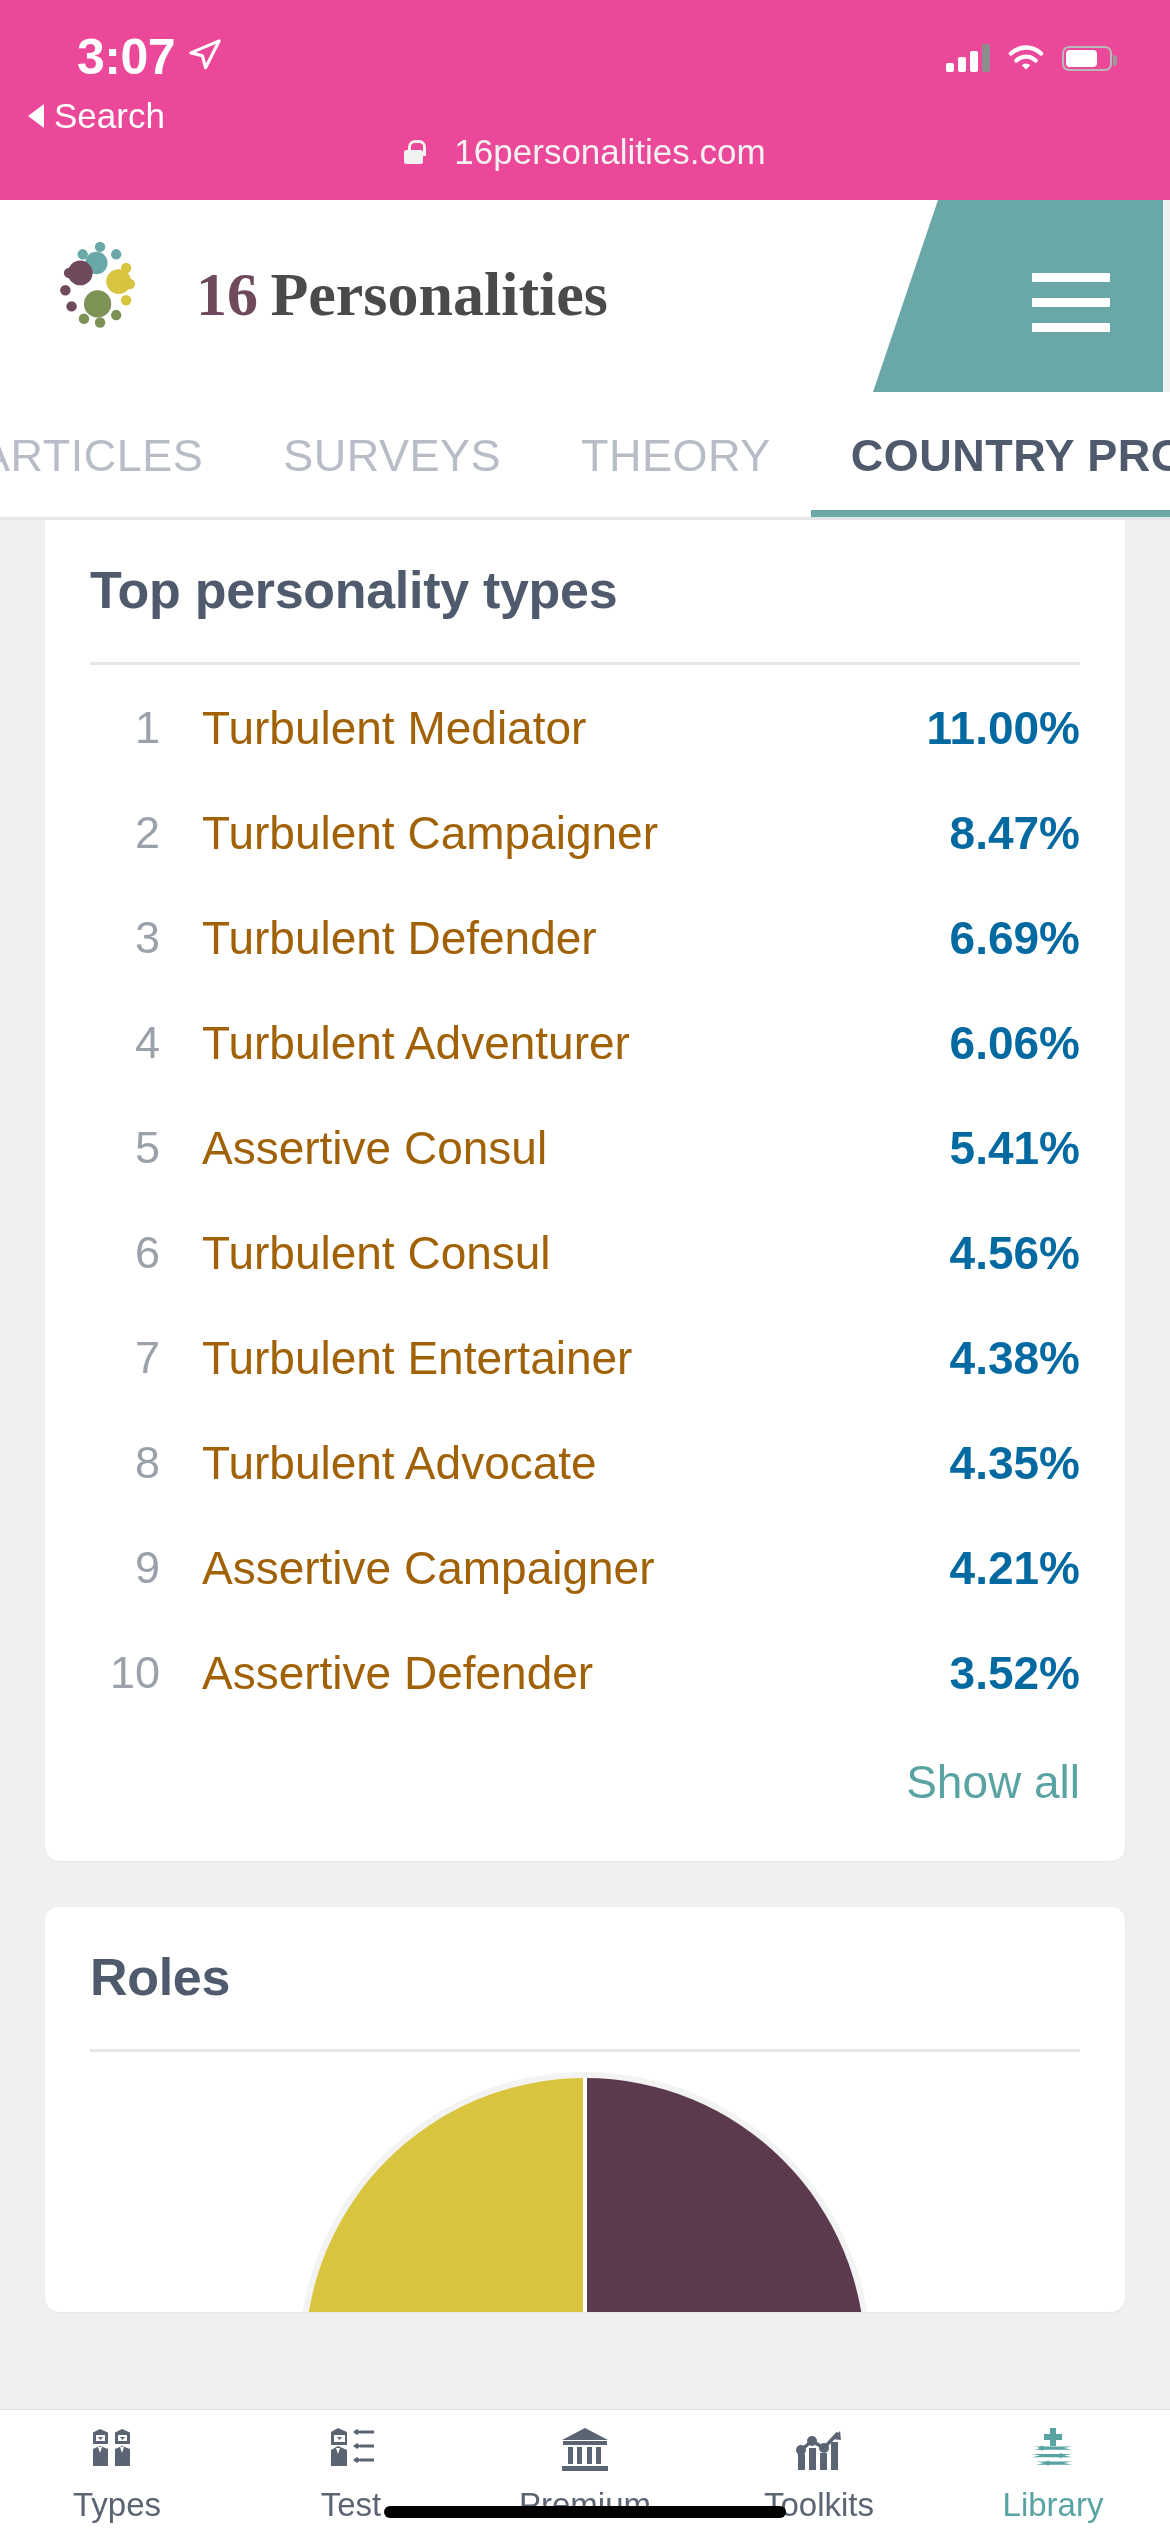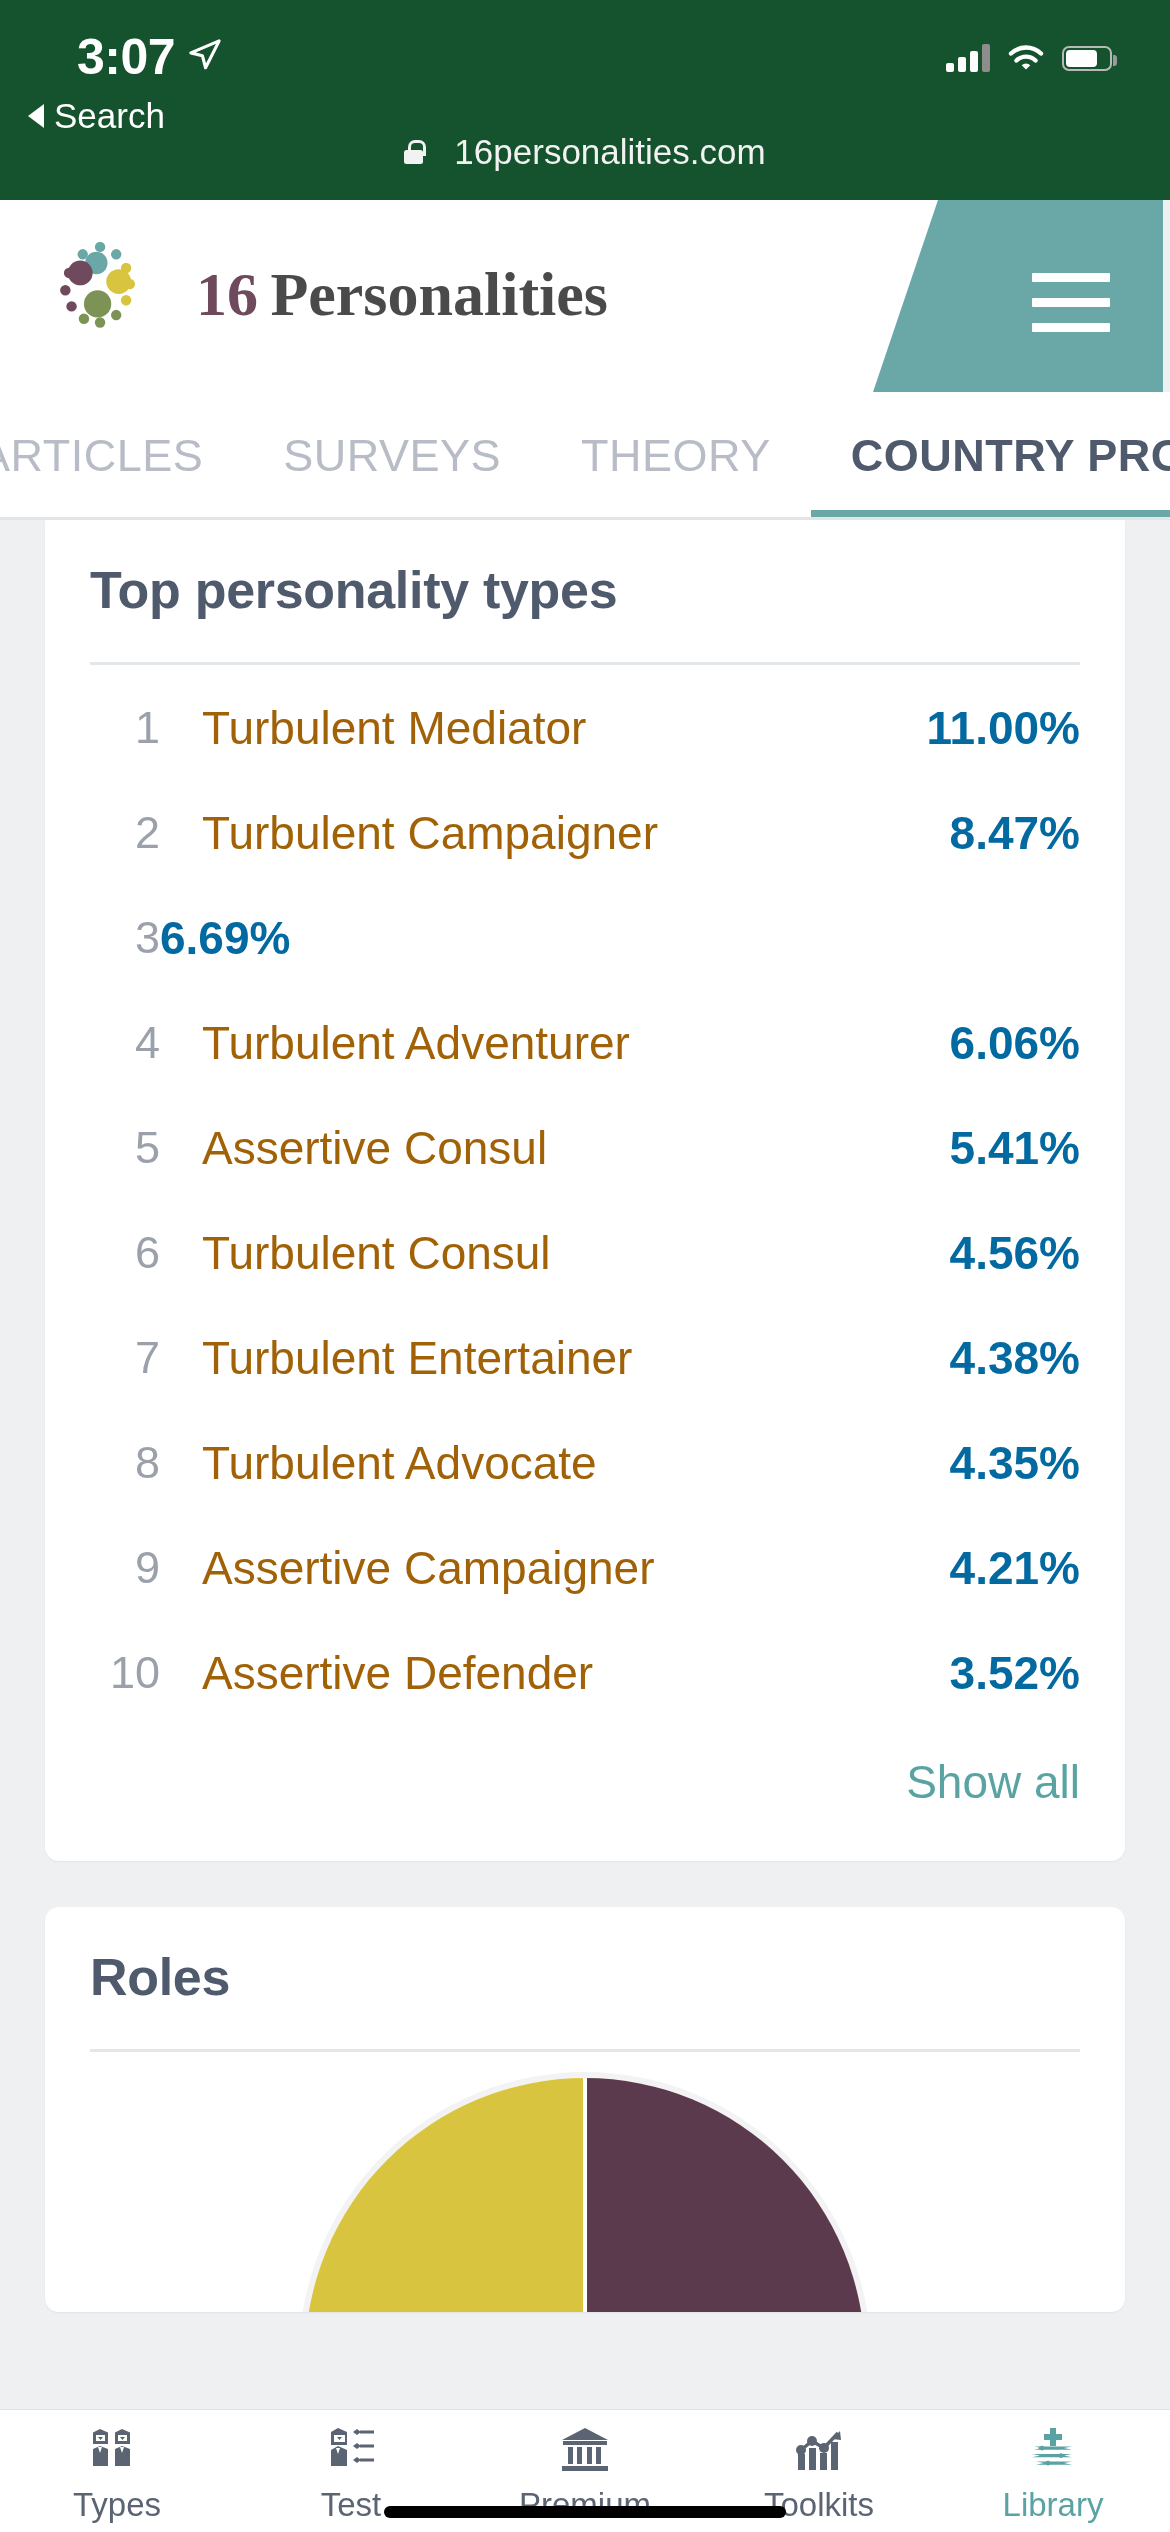--- a/index.html
+++ b/index.html
@@ -7,21 +7,21 @@
     width: 1170px; height: 2532px;
     font-family: "Liberation Sans", sans-serif;
     background: #ffffff;
     overflow: hidden;
   }
   #screen { position: relative; width: 1170px; height: 2532px; background:#eef0f2; }
 
   
   .statusbar {
     position: absolute; top: 0; left: 0; width: 1170px; height: 200px;
-    background: #14532d;
+    background: #ec4899;
   }
   .sb-time {
     position: absolute; left: 77px; top: 28px;
     color: #ffffff; font-size: 50px; font-weight: 600;
     letter-spacing: -0.5px;
   }
   .sb-locarrow {
     position: absolute; left: 188px; top: 38px;
     width: 34px; height: 34px;
   }
@@ -273,20 +273,21 @@
           <a class="pname">Turbulent Mediator</a>
           <span class="pval">11.00%</span>
         </div>
         <div class="prow">
           <span class="prank">2</span>
           <a class="pname">Turbulent Campaigner</a>
           <span class="pval">8.47%</span>
         </div>
         <div class="prow">
           <span class="prank">3</span>
+          <a class="pname">Turbulent Defender</a>
           <span class="pval">6.69%</span>
         </div>
         <div class="prow">
           <span class="prank">4</span>
           <a class="pname">Turbulent Adventurer</a>
           <span class="pval">6.06%</span>
         </div>
         <div class="prow">
           <span class="prank">5</span>
           <a class="pname">Assertive Consul</a>

